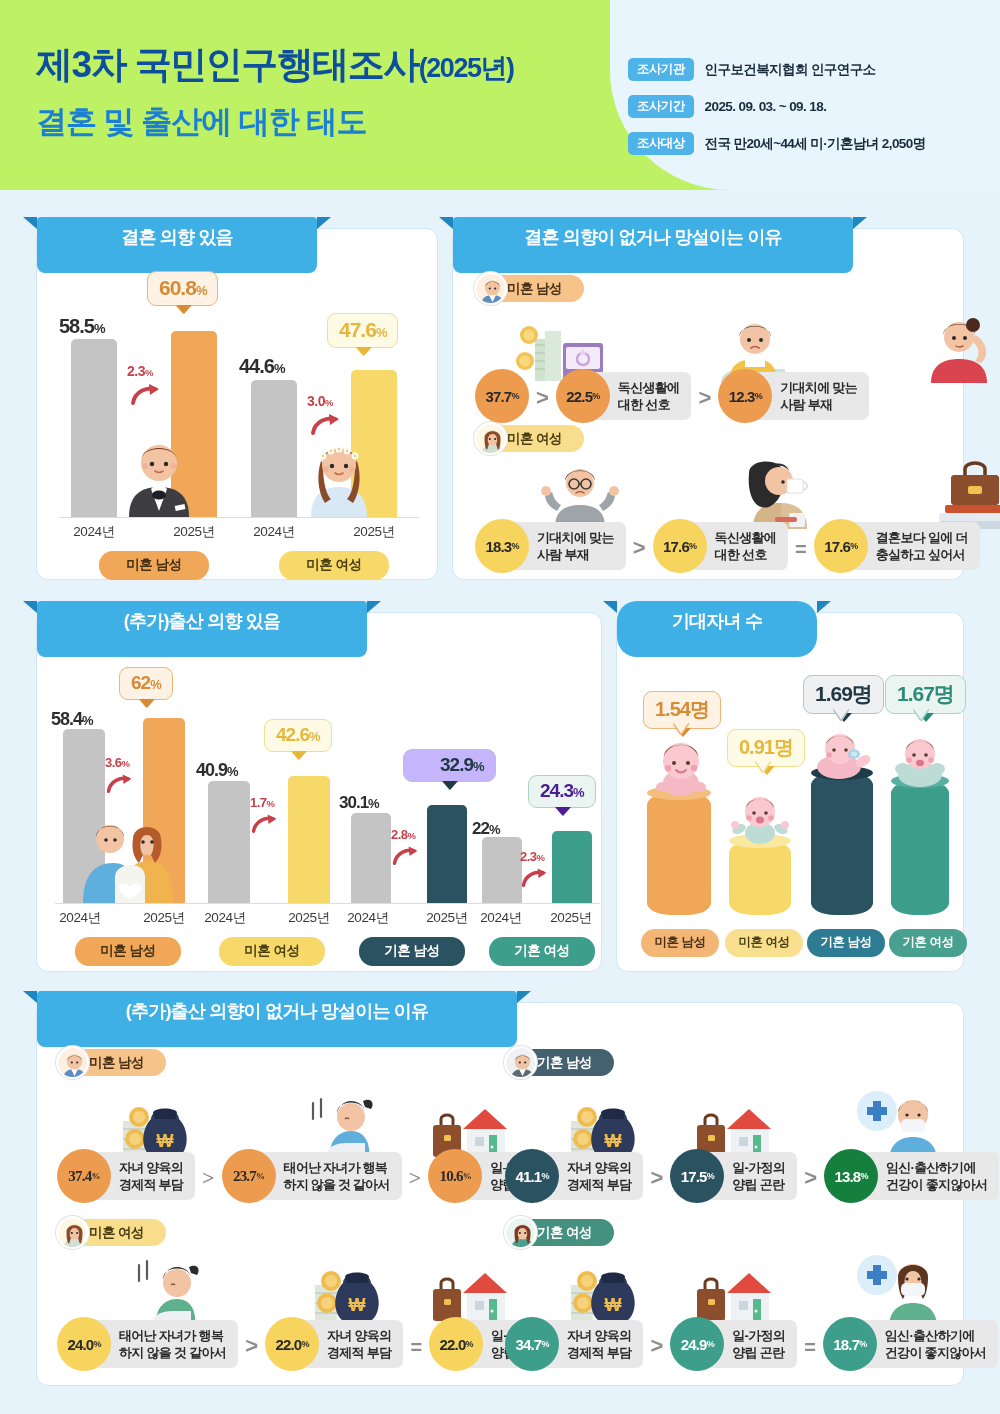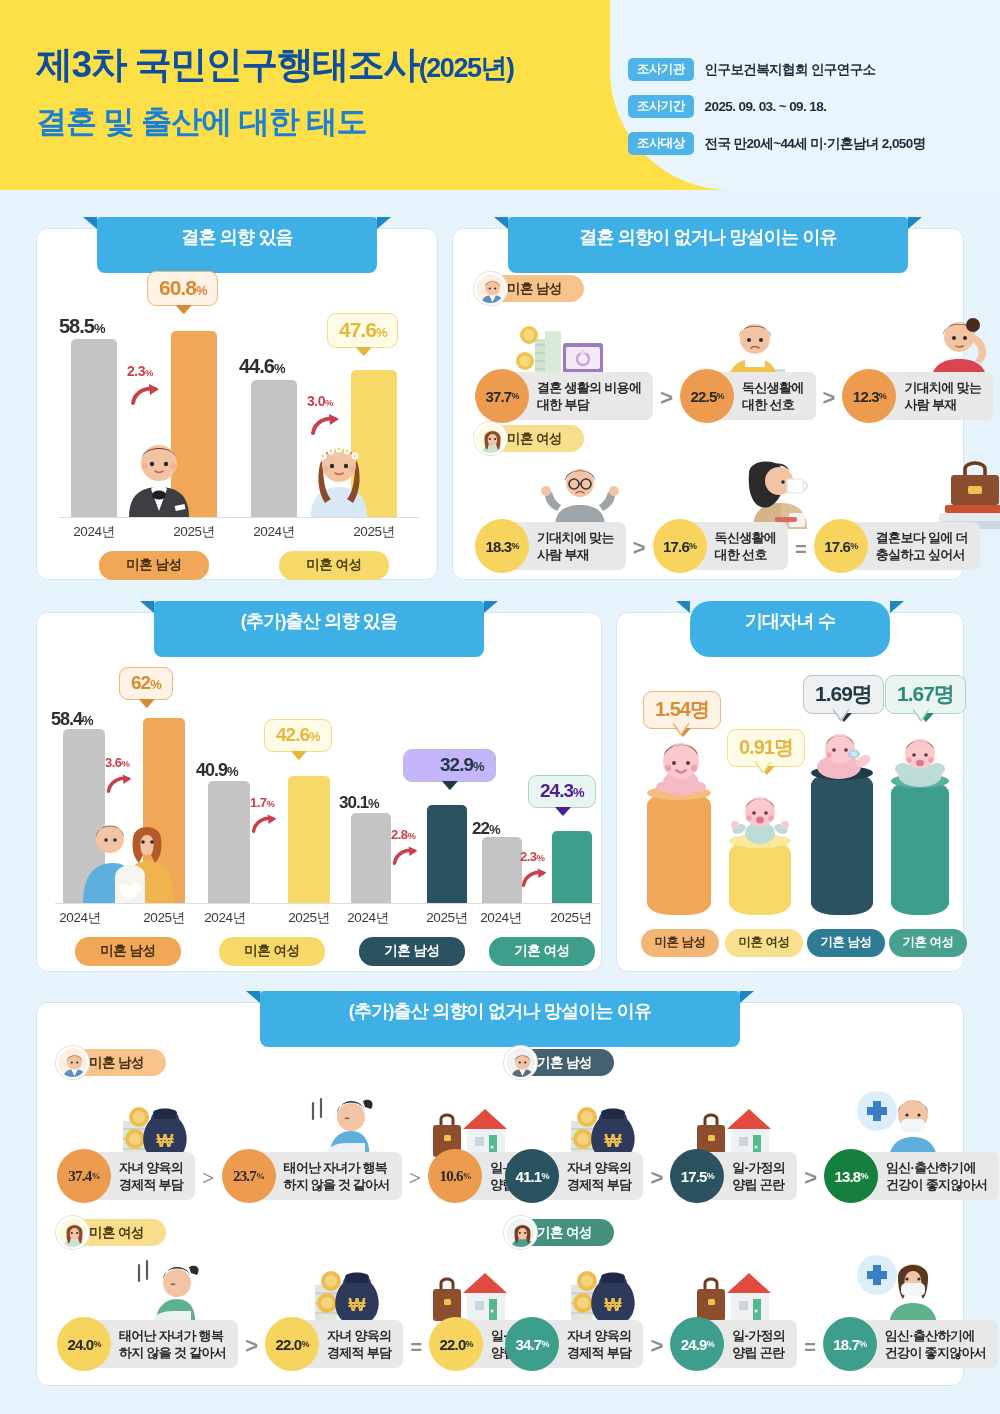--- a/index.html
+++ b/index.html
@@ -8,21 +8,21 @@
     background: #e7f3fb;
     font-family: "Liberation Sans", "DejaVu Sans", sans-serif;
     overflow: hidden;
     position: relative;
   }
 
   
   .header {
     position: relative;
     height: 190px;
-    background: #fde047;
+    background: #bef264;
     border-bottom-right-radius: 0;
     overflow: hidden;
   }
   .header-curve {
     position: absolute; right: 0; top: 0;
     width: 390px; height: 190px;
     background: #e9f5fd;
     border-bottom-left-radius: 120px;
   }
   .title-block { position: absolute; left: 36px; top: 40px; }
@@ -38,21 +38,21 @@
   }
   .meta-val { font-size: 13.5px; font-weight: 700; color: #1a2b3c; margin-left: 11px; letter-spacing: -0.6px; white-space: nowrap; }
 
   
   .panel {
     position: absolute;
     background: #ffffff;
     border: 1px solid #cfe6f5;
     border-radius: 12px;
   }
-  .banner-wrap { position: absolute; left: 0; right: 0; top: -12px; height: 56px; display: flex; justify-content: center; }
+  .banner-wrap { position: absolute; left: 0; right: 0; top: -12px; height: 56px; display: flex; justify-content: flex-start; }
   .banner {
     position: relative;
     background: #3fb0e5; color: #fff;
     font-size: 18px; font-weight: 900; letter-spacing: -0.8px;
     padding: 8px 46px 9px;
     border-radius: 4px 4px 8px 8px;
     text-align: center; white-space: nowrap;
     min-width: 280px;
   }
   .banner::before, .banner::after {
@@ -297,24 +297,20 @@
     <path d="M33 33 Q36 35 40 33" stroke="#a85a45" stroke-width="1.5" fill="none" stroke-linecap="round"></path>
     <path d="M58 50 C68 42 62 26 52 22 L48 28 C56 32 58 42 52 48 Z" fill="#f3c4a3"></path>
   </svg>
 
   <div class="rank-row" style="left:22px; top:140px;">
     <div class="rank-item">
       <div class="rank-chip" style="background:#ed9b4e;">
           <span>37.7</span>
           <sub>%</sub>
         </div>
-      <div class="rank-text">
-        <span>결혼 생활의 비용에</span>
-        <span>대한 부담</span>
-      </div>
     </div>
     <div class="op">&gt;</div>
     <div class="rank-item">
       <div class="rank-chip" style="background:#ed9b4e;">
           <span>22.5</span>
           <sub>%</sub>
         </div>
       <div class="rank-text">
         <span>독신생활에</span>
         <span>대한 선호</span>

